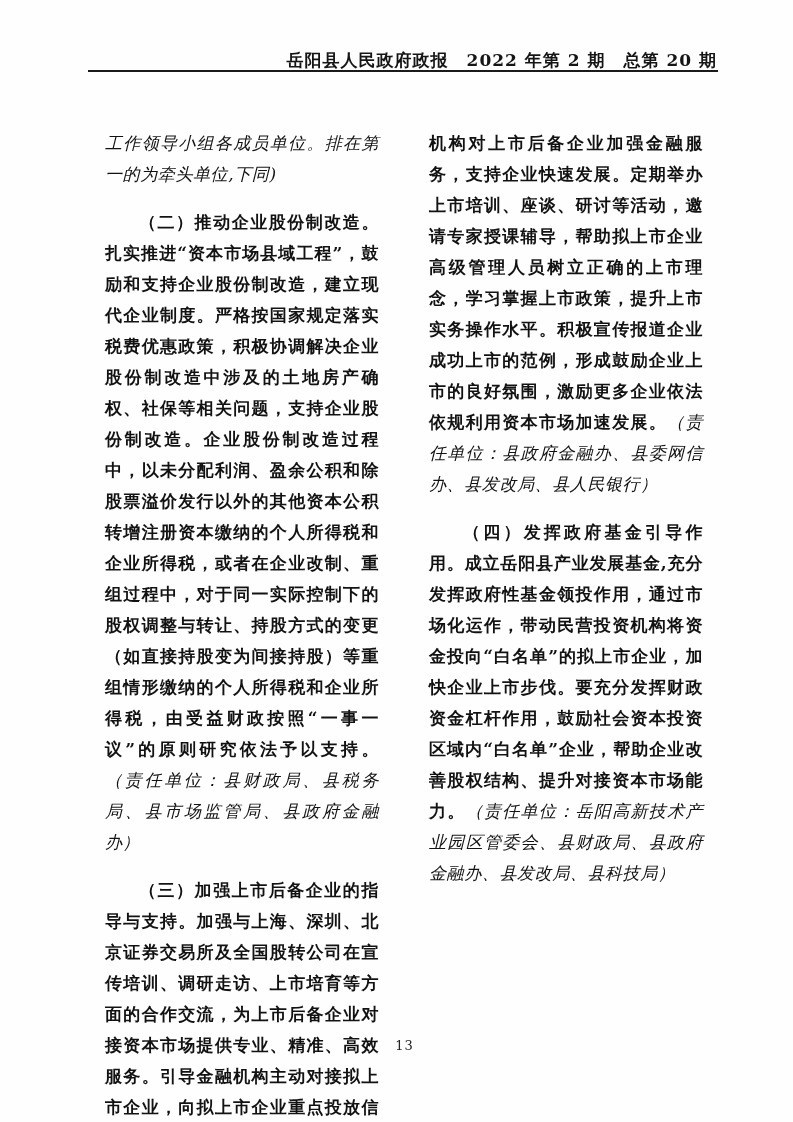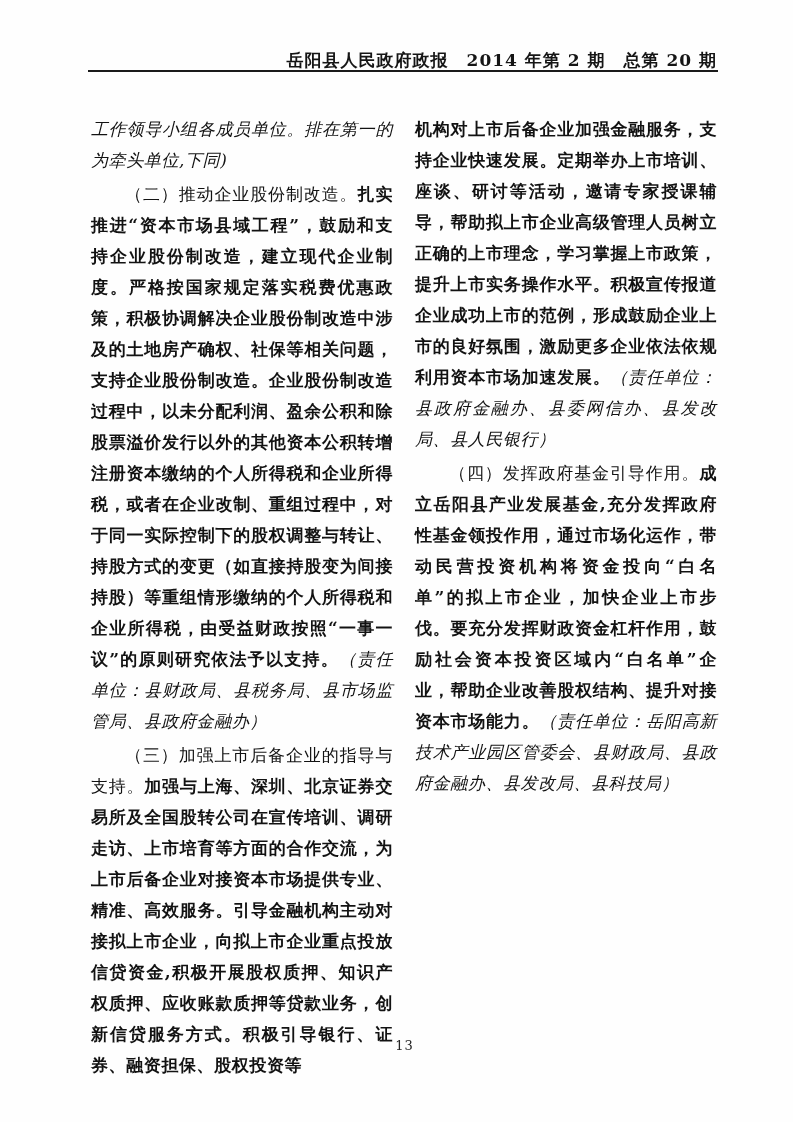--- a/index.html
+++ b/index.html
@@ -41,48 +41,48 @@
     left: 88px;
     width: 631px;
     display: flex;
     gap: 16px;
   }
   .col {
     width: 308px;
     flex: 0 0 308px;
   }
   .para {
-    margin: 3px;
+    margin: 17px;
     font-size: 17px;
     line-height: 31px;
     letter-spacing: 0.6px;
     text-align: justify;
     text-justify: inter-character;
     word-break: break-all;
   }
   .para.indent { text-indent: 2em; }
   .seg-normal { font-weight: bold; font-style: normal; }
-  .seg-bold   { font-weight: normal;   font-style: normal; }
+  .seg-bold   { font-weight: bold;   font-style: normal; }
   .seg-kai    { font-weight: normal; font-style: italic; }
   .page-number {
     position: absolute;
     top: 1038px;
     left: 8px;
     width: 100%;
     text-align: center;
     font-size: 13px;
     letter-spacing: 1px;
     color: #222;
   }
 </style>
 </head>
 <body>
 
 <div class="page">
-  <div class="header-title">岳阳县人民政府政报　2014 年第 2 期　总第 20 期</div>
+  <div class="header-title">岳阳县人民政府政报　2022 年第 2 期　总第 20 期</div>
   <div class="header-rule"></div>
 
   <div class="columns">
     <div class="col" id="col-left">
         <p class="para"><span class="seg-kai">工作领导小组各成员单位。排在第一的为牵头单位,下同)</span></p>
         <p class="para indent"><span class="seg-bold">（二）推动企业股份制改造。</span><span class="seg-normal">扎实推进“资本市场县域工程”，鼓励和支持企业股份制改造，建立现代企业制度。严格按国家规定落实税费优惠政策，积极协调解决企业股份制改造中涉及的土地房产确权、社保等相关问题，支持企业股份制改造。企业股份制改造过程中，以未分配利润、盈余公积和除股票溢价发行以外的其他资本公积转增注册资本缴纳的个人所得税和企业所得税，或者在企业改制、重组过程中，对于同一实际控制下的股权调整与转让、持股方式的变更（如直接持股变为间接持股）等重组情形缴纳的个人所得税和企业所得税，由受益财政按照“一事一议”的原则研究依法予以支持。</span><span class="seg-kai">（责任单位：县财政局、县税务局、县市场监管局、县政府金融办）</span></p>
         <p class="para indent"><span class="seg-bold">（三）加强上市后备企业的指导与支持。</span><span class="seg-normal">加强与上海、深圳、北京证券交易所及全国股转公司在宣传培训、调研走访、上市培育等方面的合作交流，为上市后备企业对接资本市场提供专业、精准、高效服务。引导金融机构主动对接拟上市企业，向拟上市企业重点投放信贷资金,积极开展股权质押、知识产权质押、应收账款质押等贷款业务，创新信贷服务方式。积极引导银行、证券、融资担保、股权投资等</span></p>
       </div>
     <div class="col" id="col-right">
         <p class="para"><span class="seg-normal">机构对上市后备企业加强金融服务，支持企业快速发展。定期举办上市培训、座谈、研讨等活动，邀请专家授课辅导，帮助拟上市企业高级管理人员树立正确的上市理念，学习掌握上市政策，提升上市实务操作水平。积极宣传报道企业成功上市的范例，形成鼓励企业上市的良好氛围，激励更多企业依法依规利用资本市场加速发展。</span><span class="seg-kai">（责任单位：县政府金融办、县委网信办、县发改局、县人民银行）</span></p>

